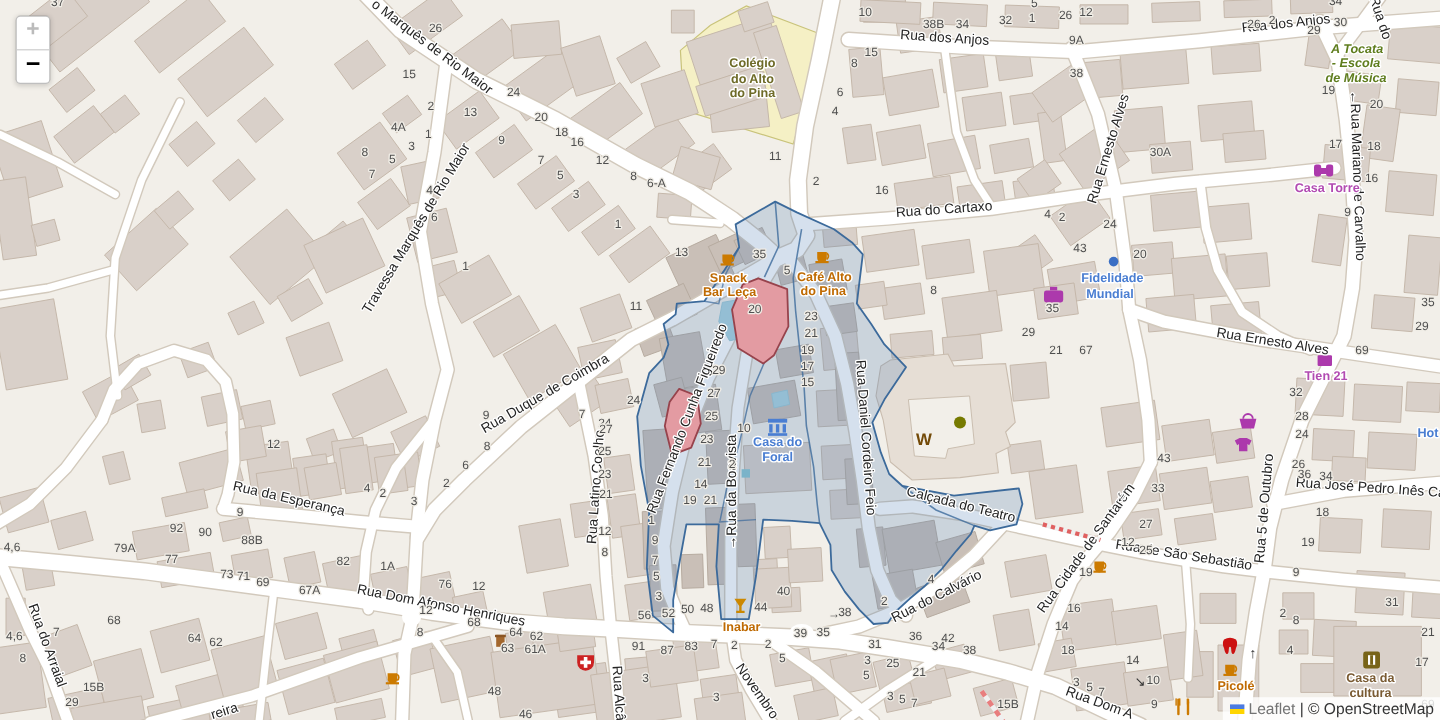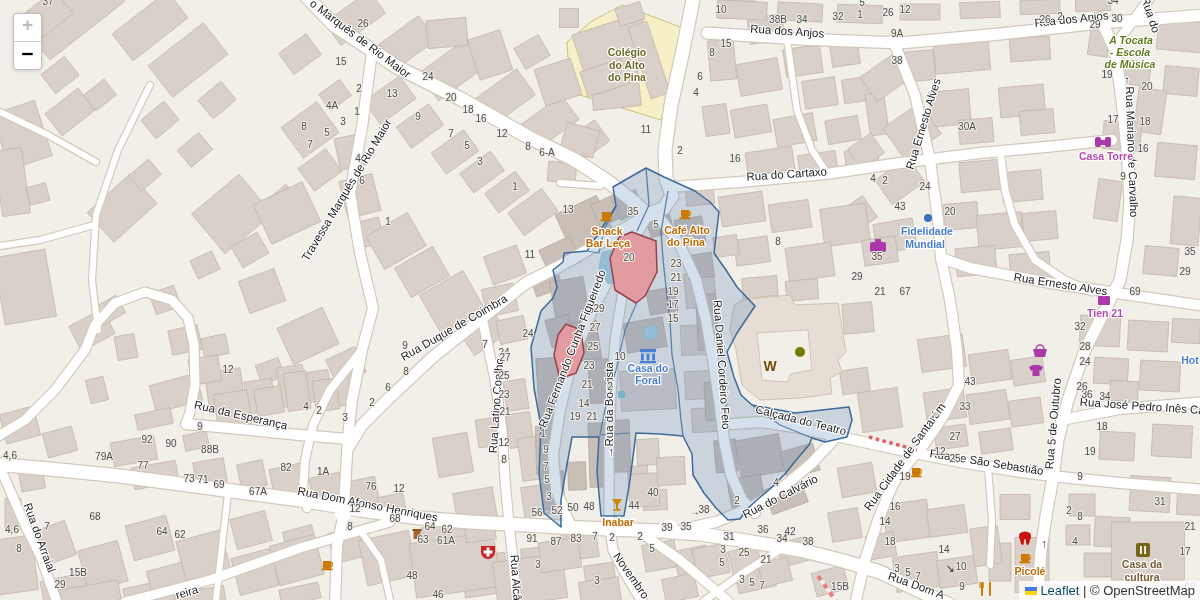--- a/index.html
+++ b/index.html
@@ -12,21 +12,21 @@
 .orange{fill:#bf6a02}
 .blue{fill:#4a7ed2}
 .mag{fill:#b24bb2}
 .green{fill:#5f7d1e;font-style:italic}
 .brown{fill:#7a5b33}
 .olive{fill:#6e6b28}
 #zoomctl{position:absolute;left:13px;top:13px;width:27px;height:55px;background:#fff;border:1px solid rgba(0,0,0,0.25);border-radius:4px;box-shadow:0 1px 4px rgba(0,0,0,0.15);z-index:5}
 #zoomctl .zin{display:block;width:27px;height:27px;line-height:26px;text-align:center;font:bold 19px "Liberation Sans",sans-serif;color:#bbbbbb;border-bottom:1px solid #ccc}
 #zoomctl .zout{display:block;width:27px;height:27px;line-height:25px;text-align:center;font:bold 21px "Liberation Sans",sans-serif;color:#000}
 #attrib{position:absolute;right:0;bottom:0;height:15px;background:rgba(255,255,255,0.8);font:13px "Liberation Sans",sans-serif;color:#333;padding:2px 5px 2px 6px;z-index:5;white-space:nowrap}
-#attrib .lf{color:#0c4a6e}
+#attrib .lf{color:#737373}
 </style>
 </head>
 <body>
 <div id="map">
 <svg width="1200" height="600" viewBox="0 0 1200 600">
 
 <rect x="0" y="0" width="1200" height="600" fill="#f2efe9"></rect>
 
 <polygon points="592,21 622,5 688,30 661,120 570,92 567,42" fill="#f5f0c5" stroke="#c9c37a" stroke-width="1"></polygon>
 

